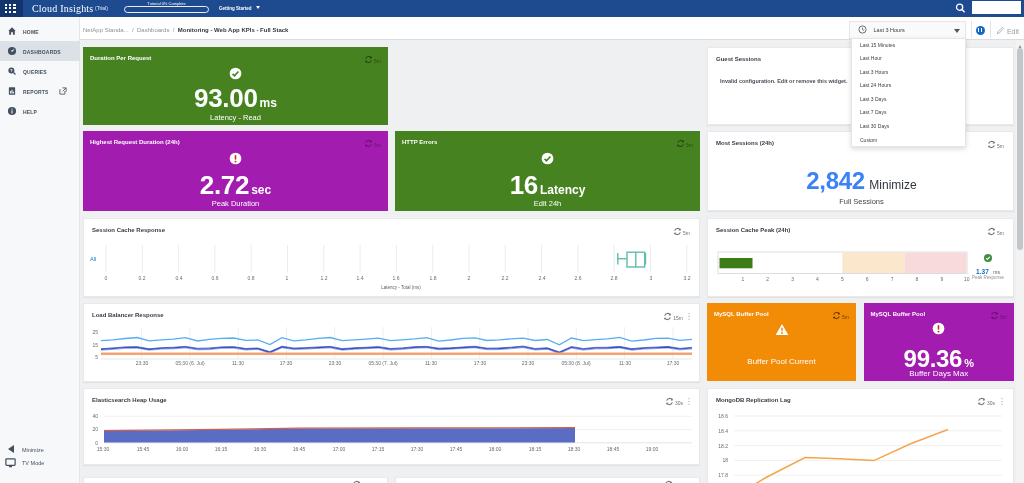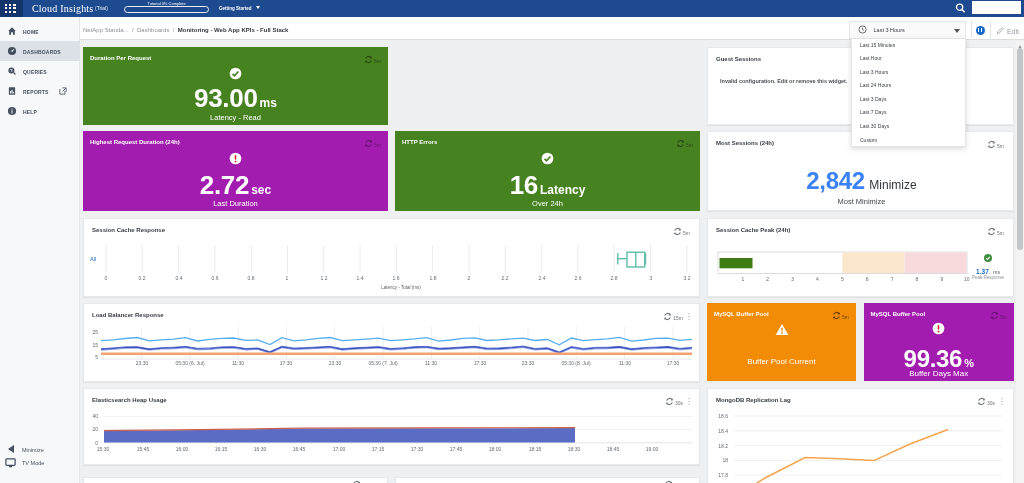--- a/index.html
+++ b/index.html
@@ -196,50 +196,50 @@
           <path d="M2.4 13.7 L2.4 10 L6.1 10 Z" fill="rgba(0,0,0,.35)"></path>
           <path d="M13 5.2 A 5.5 5.5 0 0 0 3 6.5" stroke="rgba(0,0,0,.35)" stroke-width="2" fill="none"></path>
           <path d="M3 10.8 A 5.5 5.5 0 0 0 13 9.5" stroke="rgba(0,0,0,.35)" stroke-width="2" fill="none"></path>
         </svg> 5m</div>
  <div class="kicon" style="top:20px"><svg width="13" height="13" viewBox="0 0 20 20">
           <circle cx="10" cy="10" r="9" fill="#fff"></circle>
           <rect x="8.8" y="4.5" width="2.4" height="7.5" rx="1.2" fill="#d81f26"></rect>
           <circle cx="10" cy="14.8" r="1.5" fill="#d81f26"></circle>
         </svg></div>
  <div class="big" style="top:41px">2.72<span class="unit">sec</span></div>
- <div class="cap" style="top:68px">Last Duration</div>
+ <div class="cap" style="top:68px">Peak Duration</div>
 </div>
 <div class="kpi green" style="left:395px;top:131px;width:305px;height:80px">
  <div class="ktitle">HTTP Errors</div>
  <div class="kref" style="color:rgba(0,0,0,.45)"><svg width="9" height="9" viewBox="0 0 16 16" style="vertical-align:-1px">
           <path d="M13.6 2.3 L13.6 6 L9.9 6 Z" fill="rgba(0,0,0,.45)"></path>
           <path d="M2.4 13.7 L2.4 10 L6.1 10 Z" fill="rgba(0,0,0,.45)"></path>
           <path d="M13 5.2 A 5.5 5.5 0 0 0 3 6.5" stroke="rgba(0,0,0,.45)" stroke-width="2" fill="none"></path>
           <path d="M3 10.8 A 5.5 5.5 0 0 0 13 9.5" stroke="rgba(0,0,0,.45)" stroke-width="2" fill="none"></path>
         </svg> 5m</div>
  <div class="kicon" style="top:20px"><svg width="13" height="13" viewBox="0 0 20 20">
           <circle cx="10" cy="10" r="9" fill="#fff"></circle>
           <path d="M5.5 10.5 L8.5 13.5 L14.5 7" stroke="#478221" stroke-width="2.6" fill="none"></path>
         </svg></div>
  <div class="big" style="top:41px">16<span class="unit">Latency</span></div>
- <div class="cap" style="top:68px">Over 24h</div>
+ <div class="cap" style="top:68px">Edit 24h</div>
 </div>
 <div class="card" style="left:707px;top:131px;width:307px;height:80px">
  <div class="wtitle">Most Sessions (24h)</div>
  <div class="wref"><svg width="9" height="9" viewBox="0 0 16 16" style="vertical-align:-1px">
           <path d="M13.6 2.3 L13.6 6 L9.9 6 Z" fill="#6d7278"></path>
           <path d="M2.4 13.7 L2.4 10 L6.1 10 Z" fill="#6d7278"></path>
           <path d="M13 5.2 A 5.5 5.5 0 0 0 3 6.5" stroke="#6d7278" stroke-width="2" fill="none"></path>
           <path d="M3 10.8 A 5.5 5.5 0 0 0 13 9.5" stroke="#6d7278" stroke-width="2" fill="none"></path>
         </svg> 5m</div>
  <div class="abs" style="left:0;top:37px;width:307px;text-align:center;line-height:24px">
    <span style="font-size:24px;font-weight:bold;color:#3b82f6;letter-spacing:-.3px">2,842</span>
    <span style="font-size:12px;color:#32373f">Minimize</span>
  </div>
- <div class="abs" style="left:0;top:65px;width:307px;text-align:center;font-size:7.5px;color:#43484f">Most Minimize</div>
+ <div class="abs" style="left:0;top:65px;width:307px;text-align:center;font-size:7.5px;color:#43484f">Full Sessions</div>
 </div>
 
 <div class="card" style="left:83px;top:218px;width:617px;height:79px">
  <div class="wtitle">Session Cache Response</div>
  <div class="wref"><svg width="9" height="9" viewBox="0 0 16 16" style="vertical-align:-1px">
           <path d="M13.6 2.3 L13.6 6 L9.9 6 Z" fill="#6d7278"></path>
           <path d="M2.4 13.7 L2.4 10 L6.1 10 Z" fill="#6d7278"></path>
           <path d="M13 5.2 A 5.5 5.5 0 0 0 3 6.5" stroke="#6d7278" stroke-width="2" fill="none"></path>
           <path d="M3 10.8 A 5.5 5.5 0 0 0 13 9.5" stroke="#6d7278" stroke-width="2" fill="none"></path>
         </svg> 5m</div>

